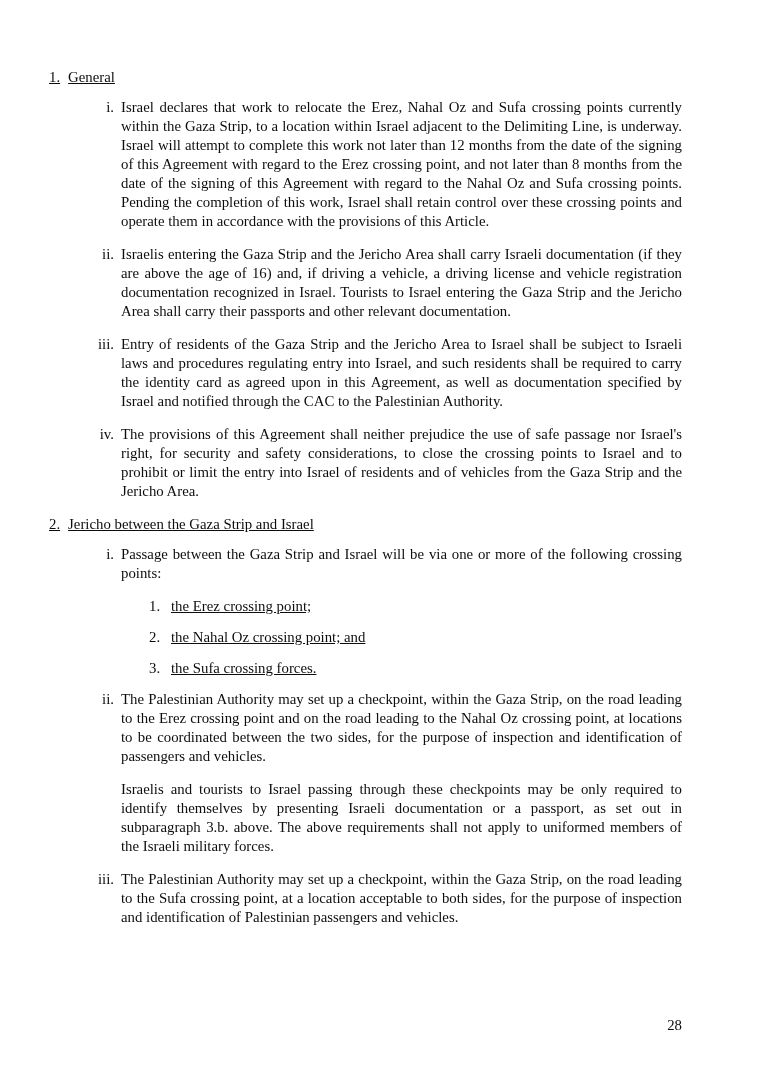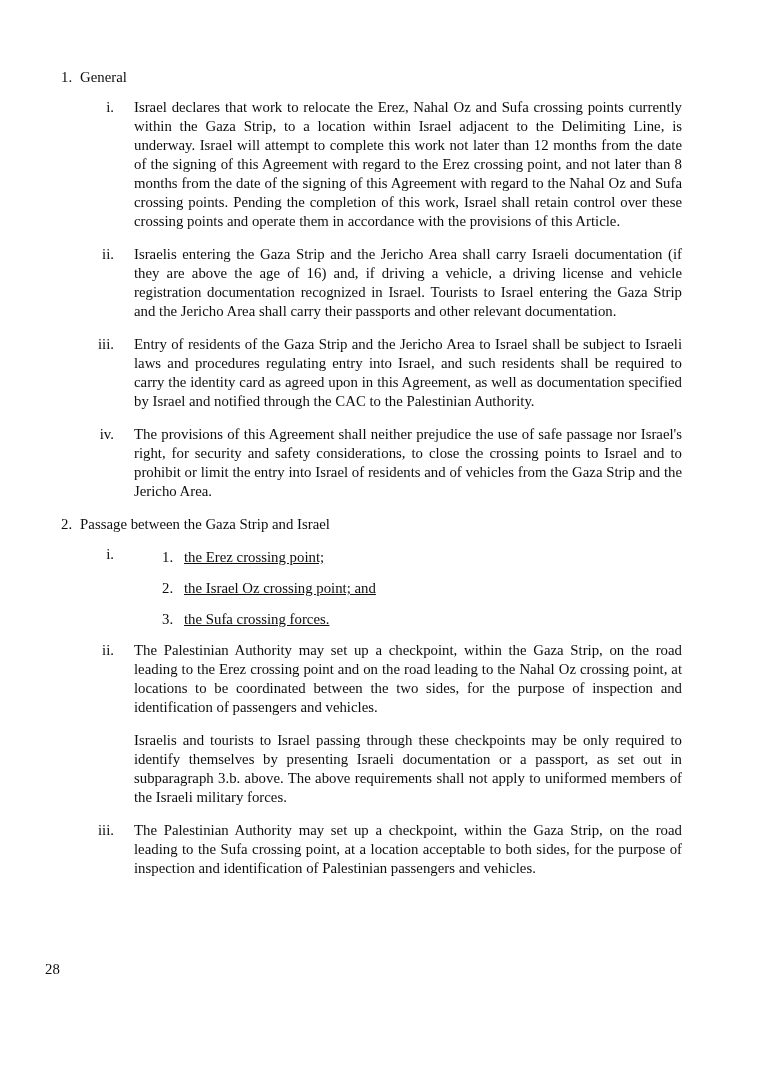--- a/index.html
+++ b/index.html
@@ -13,39 +13,39 @@
     height: 1078px;
     box-sizing: border-box;
     background: #ffffff;
     padding: 68px 76px 0 45px;
     font-family: "Liberation Serif", "DejaVu Serif", serif;
     font-size: 14.8px;
     line-height: 19px;
     color: #0d0d0d;
   }
   .section-heading {
-    margin: 0 0 11px 16px;
+    margin: 0 0 11px 4px;
+    text-decoration: underline;
   }
   .sec-num {
     margin-right: 8px;
   }
   .item {
     display: flex;
     margin-left: 42px;
   }
   .item-label {
     flex: 0 0 27px;
     text-align: right;
     margin-right: 7px;
     white-space: nowrap;
   }
   .item-body {
     flex: 1;
     min-width: 0;
-    margin-left: 13px;
   }
   .para {
     margin: 0 0 14px 0;
     text-align: justify;
   }
   .sublist {
     margin-top: 3px;
   }
   .subitem {
     display: flex;
@@ -55,24 +55,24 @@
     flex: 0 0 16px;
     margin-right: 6px;
     white-space: nowrap;
   }
   .sub-text {
     flex: 1;
     text-decoration: underline;
   }
   .page-number {
     position: absolute;
-    top: 960px;
+    top: 1016px;
     left: 45px;
     right: 76px;
-    text-align: left;
+    text-align: right;
   }
 </style>
 </head>
 <body>
 
 <div class="sheet">
 
   <section class="doc-section">
     <div class="section-heading">
       <span class="sec-num">1.</span><span class="sec-title">General</span>
@@ -102,34 +102,35 @@
     <div class="item">
       <span class="item-label">iv.</span>
       <div class="item-body">
         <p class="para">The provisions of this Agreement shall neither prejudice the use of safe passage nor Israel's right, for security and safety considerations, to close the crossing points to Israel and to prohibit or limit the entry into Israel of residents and of vehicles from the Gaza Strip and the Jericho Area.</p>
       </div>
     </div>
   </section>
 
   <section class="doc-section">
     <div class="section-heading">
-      <span class="sec-num">2.</span><span class="sec-title">Passage between the Gaza Strip and Israel</span>
+      <span class="sec-num">2.</span><span class="sec-title">Jericho between the Gaza Strip and Israel</span>
     </div>
 
     <div class="item">
       <span class="item-label">i.</span>
       <div class="item-body">
+        <p class="para">Passage between the Gaza Strip and Israel will be via one or more of the following crossing points:</p>
         <div class="sublist">
           <div class="subitem">
             <span class="sub-label">1.</span>
             <span class="sub-text">the Erez crossing point;</span>
           </div>
           <div class="subitem">
             <span class="sub-label">2.</span>
-            <span class="sub-text">the Israel Oz crossing point; and</span>
+            <span class="sub-text">the Nahal Oz crossing point; and</span>
           </div>
           <div class="subitem">
             <span class="sub-label">3.</span>
             <span class="sub-text">the Sufa crossing forces.</span>
           </div>
         </div>
       </div>
     </div>
 
     <div class="item">

